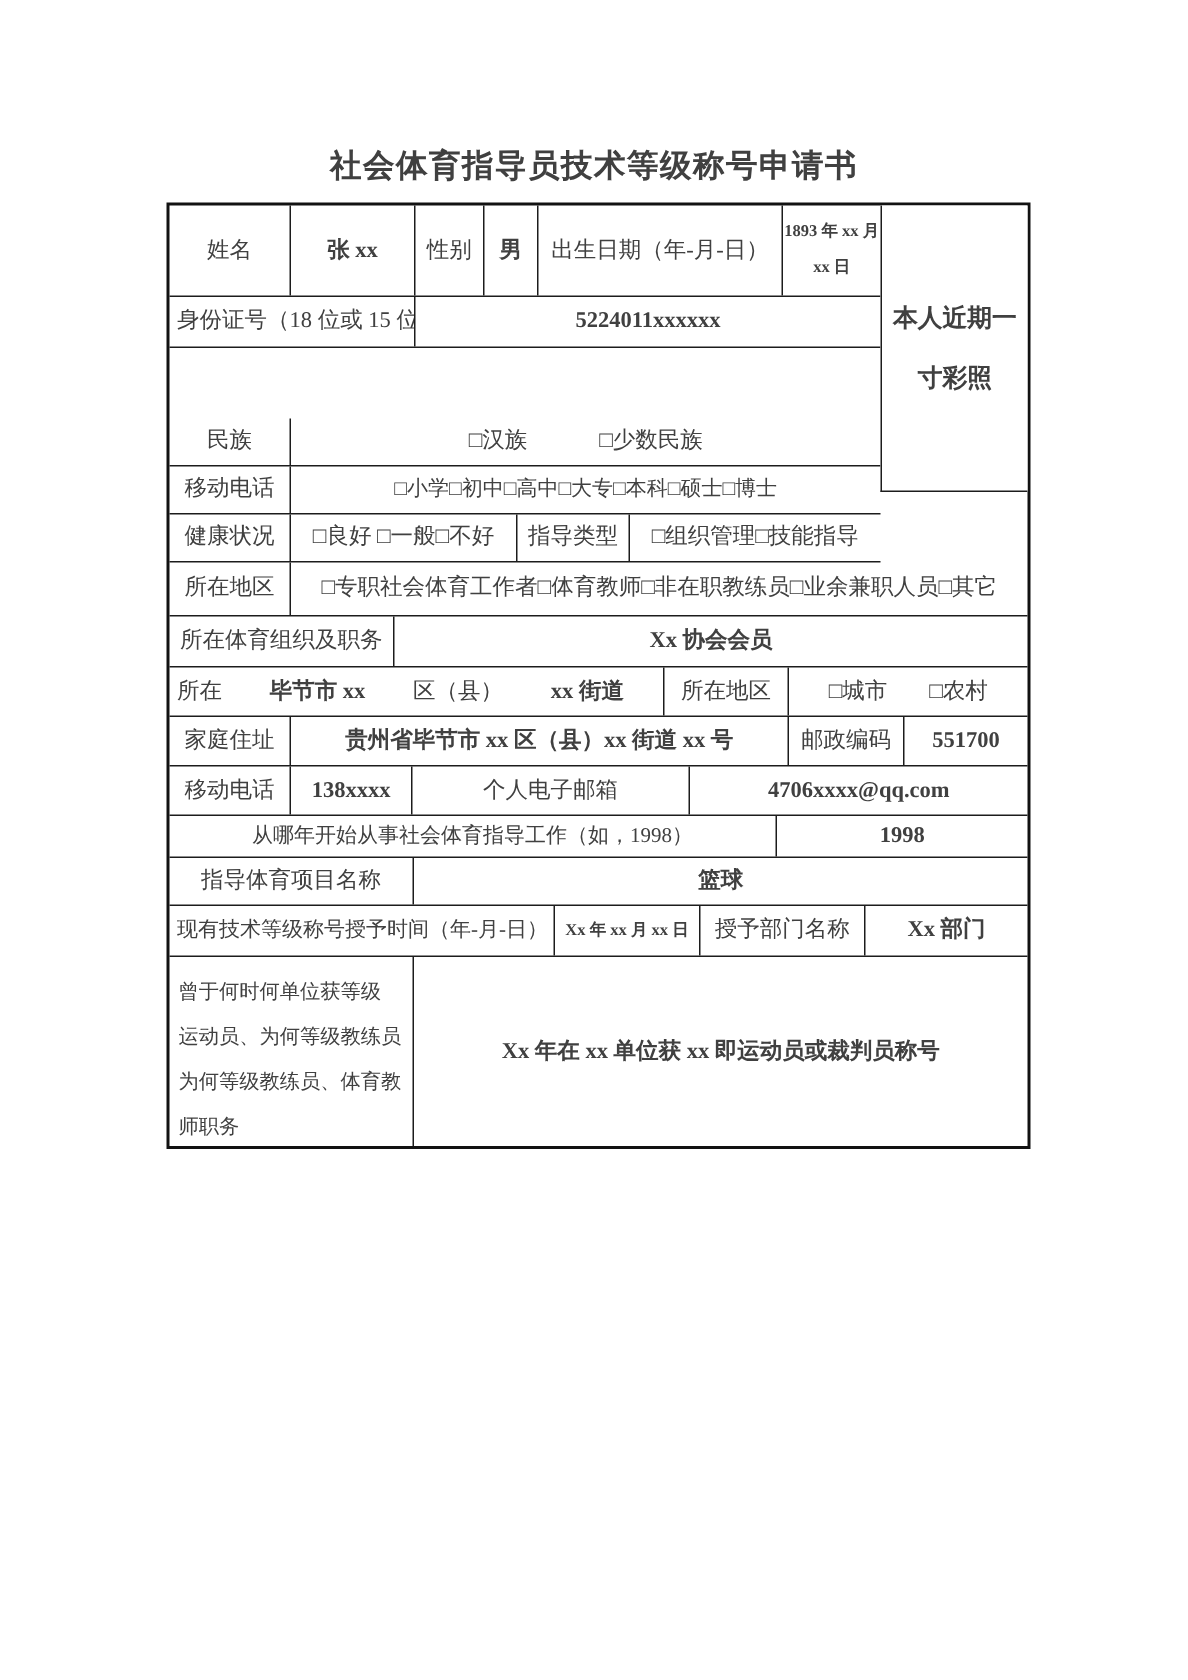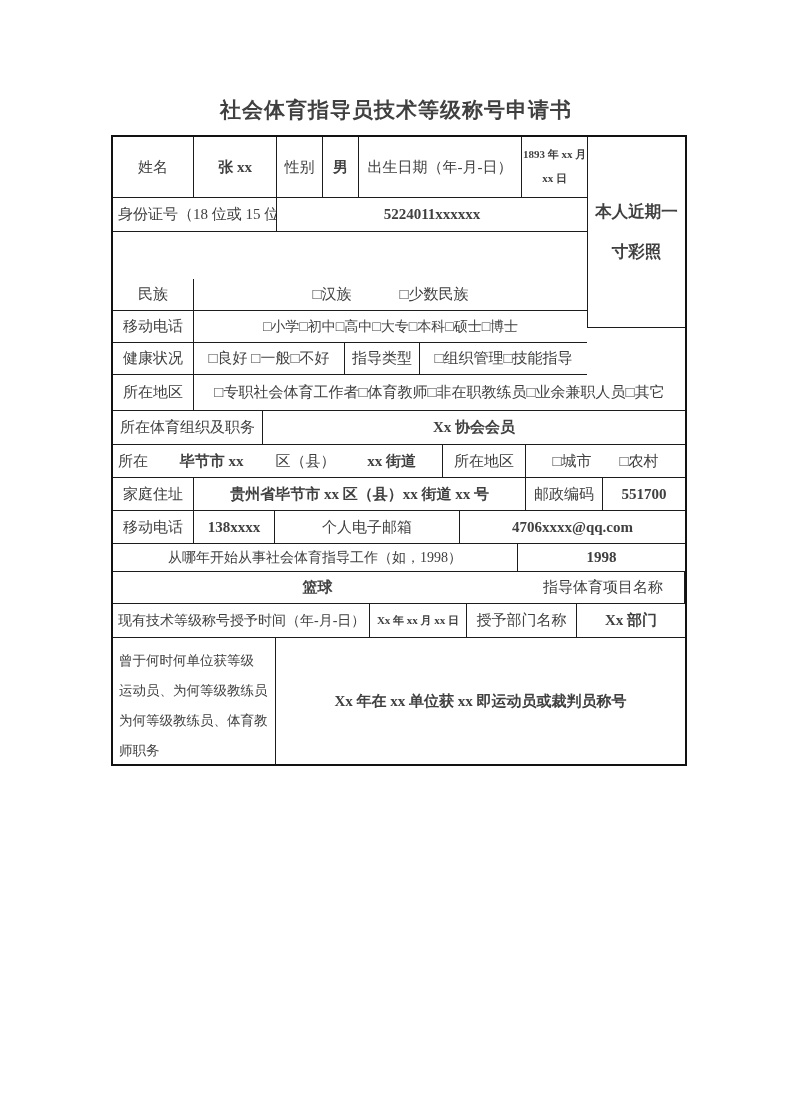--- a/index.html
+++ b/index.html
@@ -161,22 +161,22 @@
       <div class="cell" style="width:185px;">个人电子邮箱</div>
       <div class="cell val nr" style="width:225px;">4706xxxx@qq.com</div>
     </div>
 
     <div class="row" style="height:28px;">
       <div class="cell f14" style="width:405px;text-align:right;">从哪年开始从事社会体育指导工作（如，1998）</div>
       <div class="cell val nr" style="width:167px;">1998</div>
     </div>
 
     <div class="row" style="height:32px;">
+      <div class="cell" style="width:163px;">指导体育项目名称</div>
       <div class="cell val nr" style="width:409px;">篮球</div>
-      <div class="cell" style="width:163px;">指导体育项目名称</div>
     </div>
 
     <div class="row" style="height:34px;">
       <div class="cell left f14" style="width:257px;">现有技术等级称号授予时间（年-月-日）</div>
       <div class="cell sm" style="width:97px;">Xx 年 xx 月 xx 日</div>
       <div class="cell" style="width:110px;">授予部门名称</div>
       <div class="cell val nr" style="width:108px;">Xx 部门</div>
     </div>
 
     <div class="row" style="height:126px;">

